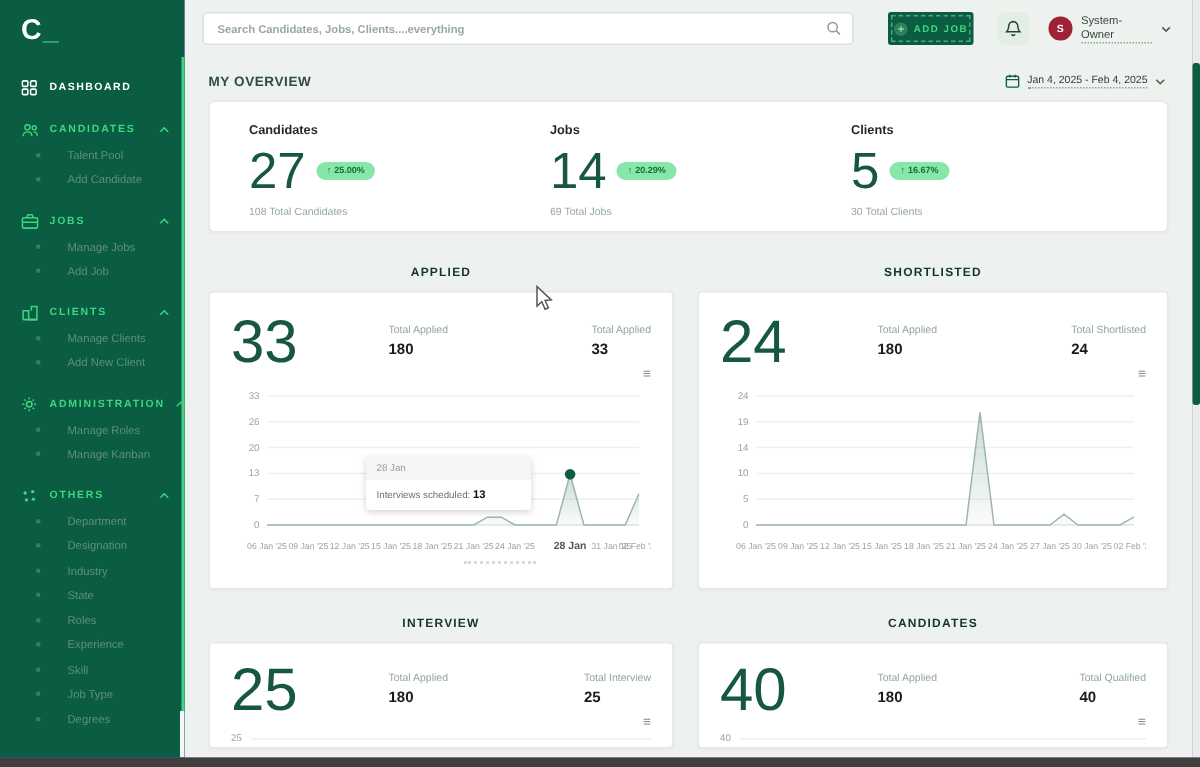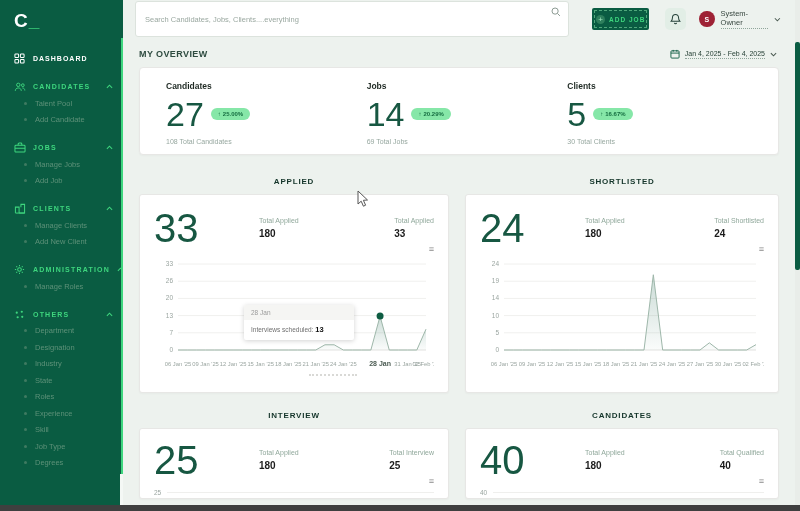--- a/index.html
+++ b/index.html
@@ -14,31 +14,31 @@
   .nav { margin-top:18px; }
   .nav-item { display:flex; align-items:center; gap:7px; padding:0 10px 0 13px; height:17px; cursor:pointer; }
   .nav-item.top-level { margin-bottom:6px; }
   .nav-label { color:#fff; font-size:7px; font-weight:bold; letter-spacing:1px; white-space:nowrap; }
   .section { margin-top:11px; }
   .section-head { display:flex; align-items:center; gap:7px; padding:0 10px 0 13px; height:17px; cursor:pointer; }
   .section-title { color:#3ED67E; font-size:7px; font-weight:bold; letter-spacing:1.2px; flex:1; white-space:nowrap; }
   .chev-up { width:7px; height:7px; flex:none; }
   .sub-item { display:flex; align-items:center; gap:8px; padding-left:24px; height:16.5px; cursor:pointer; }
   .sub-bullet { width:3px; height:3px; border-radius:50%; background:#3F7A61; flex:none; }
-  .sub-label { color:#5E9179; font-size:7.5px; white-space:nowrap; }
+  .sub-label { color:#5E9179; font-size:7.5px; white-space:nowrap;margin-left:10px; }
   .icon-16 { width:13px; height:13px; flex:none; display:flex; align-items:center; justify-content:center; }
   .sb-scroll-track { position:absolute; right:0; top:38px; width:2px; height:436px; background:#3ED67E; }
   .sb-scroll-thumb { position:absolute; right:0; top:474px; width:3px; height:31px; background:#F4F8F5; }
 
   
   .main { position:absolute; left:123px; top:0; width:672px; height:505px; background:#EDF2EE; overflow:hidden; }
 
   .topbar { display:flex; align-items:center; height:38px; padding:0 14px 0 12px; }
   .search-box { position:relative; width:452px; }
-  .search-input { width:100%; height:36px; background:#fff; border:1px solid #DCE3DD; border-radius:3px; font-size:7.5px; color:#4b5b52; padding:0 24px 0 9px; outline:none; font-family:"Liberation Sans",sans-serif; }
+  .search-input { width:100%; height:22px; background:#fff; border:1px solid #DCE3DD; border-radius:3px; font-size:7.5px; color:#4b5b52; padding:0 24px 0 9px; outline:none; font-family:"Liberation Sans",sans-serif;font-weight:bold; }
   .search-input::placeholder { color:#9AA8A0; }
   .search-icon { position:absolute; right:8px; top:6px; }
   .add-job-btn { margin-left:23px; width:59px; height:22px; background:#0A5C42; border:none; border-radius:2px; outline:1px dashed #4FA87B; outline-offset:-3px; display:flex; align-items:center; justify-content:center; gap:4px; cursor:pointer; }
   .add-job-plus { width:9px; height:9px; border-radius:50%; background:#2E7F5C; color:#9FE8C0; font-size:8px; line-height:9px; text-align:center; }
   .add-job-label { color:#3ED67E; font-size:6.5px; font-weight:bold; letter-spacing:1px; }
   .bell-wrap { margin-left:16px; width:22px; height:22px; background:#E2EEE6; border-radius:5px; display:flex; align-items:center; justify-content:center; cursor:pointer; }
   .avatar { margin-left:13px; width:16px; height:16px; border-radius:50%; background:#9E2235; color:#fff; font-size:7px; font-weight:bold; display:flex; align-items:center; justify-content:center; cursor:pointer; }
   .user-name { margin-left:6px; font-size:7.5px; color:#37463F; border-bottom:1px dotted #8FA59A; padding-bottom:1px; cursor:pointer; }
   .user-chev { margin-left:6px; cursor:pointer; }
 
@@ -195,20 +195,24 @@
               </svg>
           </span>
           <span class="section-title">ADMINISTRATION</span>
           <svg class="chev-up" viewBox="0 0 8 5">
               <polyline points="1,4 4,1 7,4" fill="none" stroke="#3ED67E" stroke-width="1.2"></polyline>
             </svg>
         </div>
         <div class="sub-item">
             <span class="sub-bullet"></span>
             <span class="sub-label">Manage Roles</span>
+          </div>
+        <div class="sub-item">
+            <span class="sub-bullet"></span>
+            <span class="sub-label">Manage Kanban</span>
           </div>
       </div>
 
       <div class="section">
         <div class="section-head">
           <span class="icon-16">
             <svg width="11" height="11" viewBox="0 0 12 12">
                 <g fill="#3ED67E">
                   <circle cx="3" cy="4" r="1.2"></circle>
                   <circle cx="8.5" cy="3" r="1.2"></circle>

